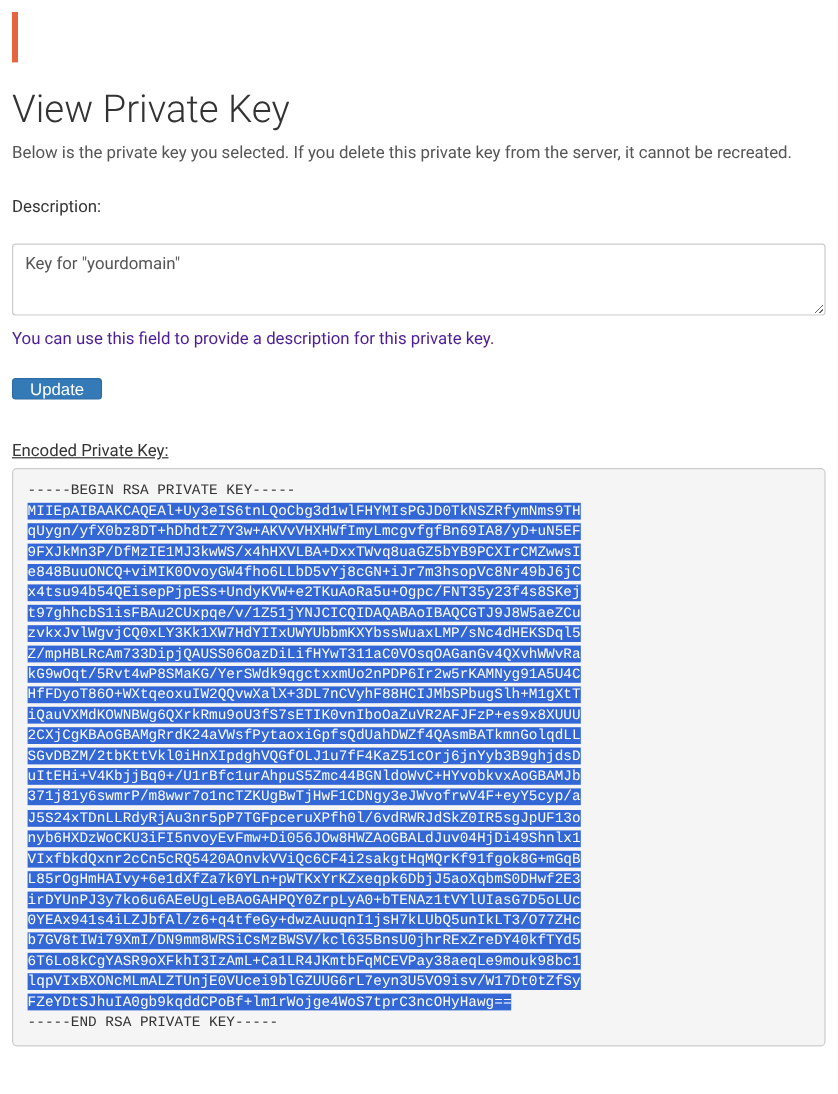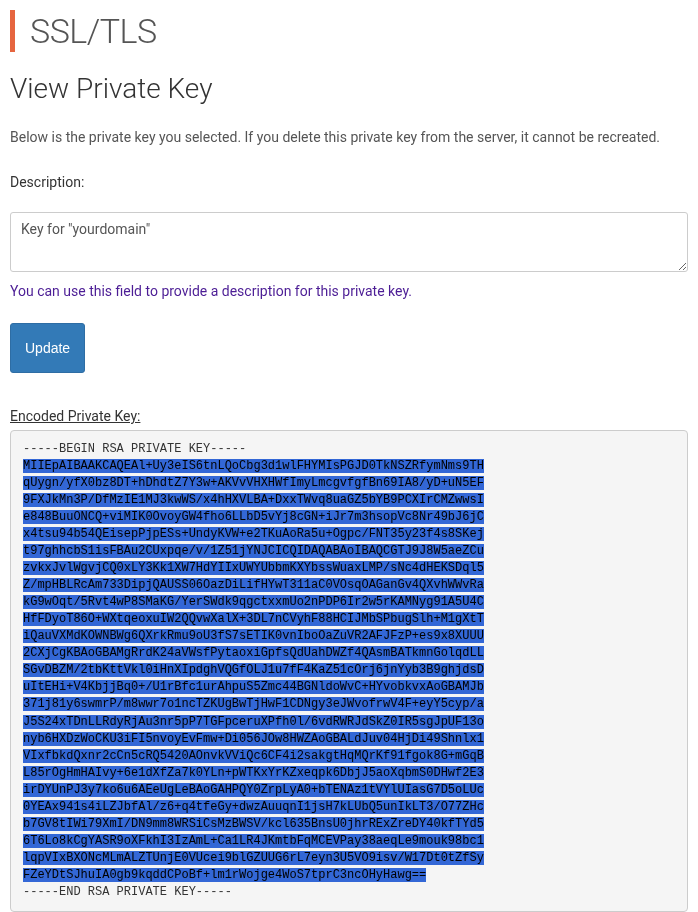--- a/index.html
+++ b/index.html
@@ -26,24 +26,24 @@
       background: #e6653f;
       margin-right: 15px;
     }
     .page-title {
       font-size: 34px;
       font-weight: 300;
       color: #555;
       letter-spacing: -0.5px;
     }
     .sub-heading {
-      font-size: 28px;
+      font-size: 32px;
       font-weight: 300;
       color: #333;
-      margin-bottom: 24px;
+      margin-bottom: 10px;
     }
     .intro-text {
       font-size: 14px;
       color: #555;
       margin-bottom: 29px;
     }
     .field-label {
       font-size: 14px;
       color: #333;
       margin-bottom: 22px;
@@ -64,21 +64,21 @@
     .help-text {
       font-size: 14px;
       color: #4c1d95;
       margin-bottom: 24px;
     }
     .update-button {
       background: #337ab7;
       color: #fff;
       border: 1px solid #2e6da4;
       border-radius: 3px;
-      padding: 16px 14px;
+      padding: 0 14px;
       font-size: 14px;
       cursor: pointer;
       margin-bottom: 35px;
     }
     .section-label {
       font-size: 14px;
       color: #333;
       margin-bottom: 6px;
       text-decoration: underline;
     }
@@ -91,32 +91,31 @@
     .key-block {
       font-family: "Courier New", Courier, monospace;
       font-size: 12px;
       line-height: 1.42;
       color: #333;
       white-space: pre-wrap;
       word-break: break-all;
     }
     .selected-line {
       background: #3367d6;
-      color: #000000;
+      color: #ffffff;
       display: inline;
     }
   </style>
 </head>
 <body>
 
 
 
 <div class="title-row">
   <div class="orange-bar"></div>
-  <h1 class="page-title">SSL/TLS</h1>
 </div>
 
 <h2 class="sub-heading">View Private Key</h2>
 <p class="intro-text">Below is the private key you selected. If you delete this private key from the server, it cannot be recreated.</p>
 
 <label class="field-label">Description:</label>
 <textarea class="description-textarea" style="">Key for "yourdomain"</textarea>
 <p class="help-text">You can use this field to provide a description for this private key.</p>
 
 <button class="update-button">Update</button>

